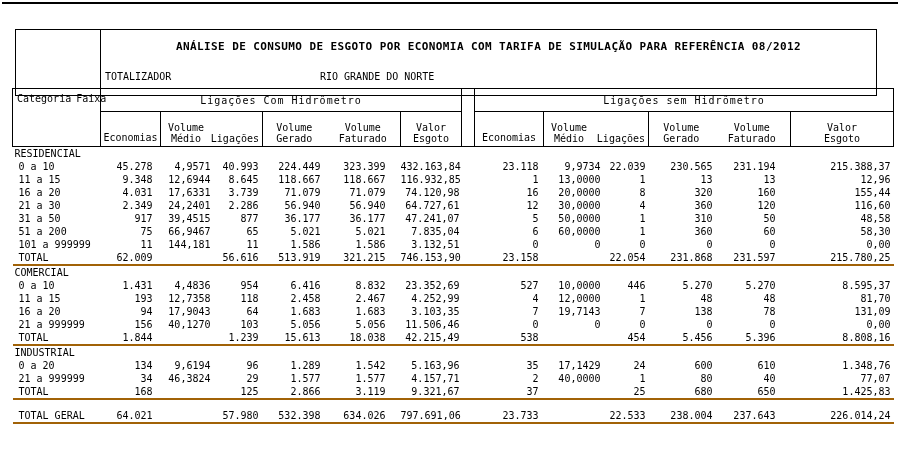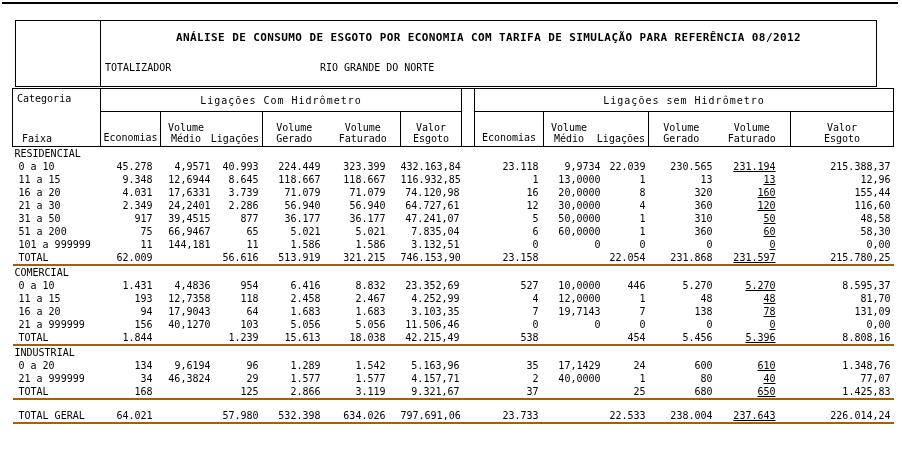--- a/index.html
+++ b/index.html
@@ -4,37 +4,37 @@
 <style>
   html,body{margin:0;padding:0;background:#fff;}
   .page{
     position:relative;width:902px;height:472px;background:#fff;overflow:hidden;
     font-family:"DejaVu Sans Mono","Liberation Mono",monospace;
     font-size:10px;color:#000;
   }
   .top-rule{position:absolute;left:2px;top:2px;width:896px;height:2px;background:#000;}
 
   
-  .header-box{position:absolute;left:15px;top:20px;width:860px;height:65px;border:1px solid #000;display:flex;}
+  .header-box{position:absolute;left:15px;top:29px;width:860px;height:65px;border:1px solid #000;display:flex;}
   .hb-left{width:84px;border-right:1px solid #000;}
   .hb-center{flex:1;position:relative;}
   .title{text-align:center;padding-top:10px;font-weight:bold;font-size:11px;letter-spacing:.4px;white-space:nowrap;}
   .subline{position:absolute;left:0;top:41px;width:100%;white-space:nowrap;}
   .subline .lbl{position:absolute;left:4px;}
   .subline .reg{position:absolute;left:219px;}
   .hb-right{width:101px;border-left:1px solid #000;padding-top:3px;box-sizing:border-box;}
   .hb-right .ln{line-height:15px;text-align:center;white-space:nowrap;}
   .pag-line{display:flex;justify-content:space-between;padding:0 17px 0 5px;line-height:15px;}
 
   
   table.report{position:absolute;left:12px;top:88px;width:881px;border-collapse:collapse;table-layout:fixed;}
   table.report th, table.report td{font-weight:normal;padding:0;white-space:nowrap;overflow:visible;}
   thead th{border:1px solid #000;}
   th.corner{vertical-align:top;}
-  .corner-inner{display:flex;flex-direction:column;justify-content:space-between;height:51px;padding:4px 0 2px 4px;text-align:left;}
+  .corner-inner{display:flex;justify-content:space-between;height:51px;padding:4px 0 2px 4px;text-align:left;}
   .corner-inner .faixa-lbl{padding-left:5px;}
   th.group{height:22px;text-align:center;vertical-align:middle;letter-spacing:1px;}
   tr.subhead th{height:33px;vertical-align:bottom;}
   .cellflex{display:flex;justify-content:space-between;align-items:flex-end;padding:0 3px 2px 7px;}
   .cellflex2{display:flex;justify-content:space-around;align-items:flex-end;padding-bottom:2px;}
   .stack{display:inline-block;text-align:center;line-height:11px;}
   .bcenter{text-align:center;padding-bottom:2px;line-height:11px;}
   th.econ div{text-align:center;padding-bottom:3px;}
 
   tbody td{height:13px;line-height:13px;}
@@ -44,21 +44,21 @@
   tbody td:nth-child(2){padding-right:8px;}
   tbody td:nth-child(3){padding-right:8px;}
   tbody td:nth-child(4){padding-right:4px;}
   tbody td:nth-child(5){padding-right:10px;}
   tbody td:nth-child(6){padding-right:15px;}
   tbody td:nth-child(7){padding-right:2px;}
   tbody td:nth-child(9){padding-right:5px;}
   tbody td:nth-child(10){padding-right:3px;}
   tbody td:nth-child(11){padding-right:3px;}
   tbody td:nth-child(12){padding-right:6px;}
-  tbody td:nth-child(13){padding-right:15px;text-decoration:underline;}
+  tbody td:nth-child(13){padding-right:15px;}
   tbody td:nth-child(14){padding-right:3px;}
   tbody tr.total-row td{border-bottom:2px solid #a16207;}
   tbody tr.spacer td{height:9px;}
 </style>
 </head>
 <body>
 
 <div class="page">
   <div class="top-rule"></div>
 

